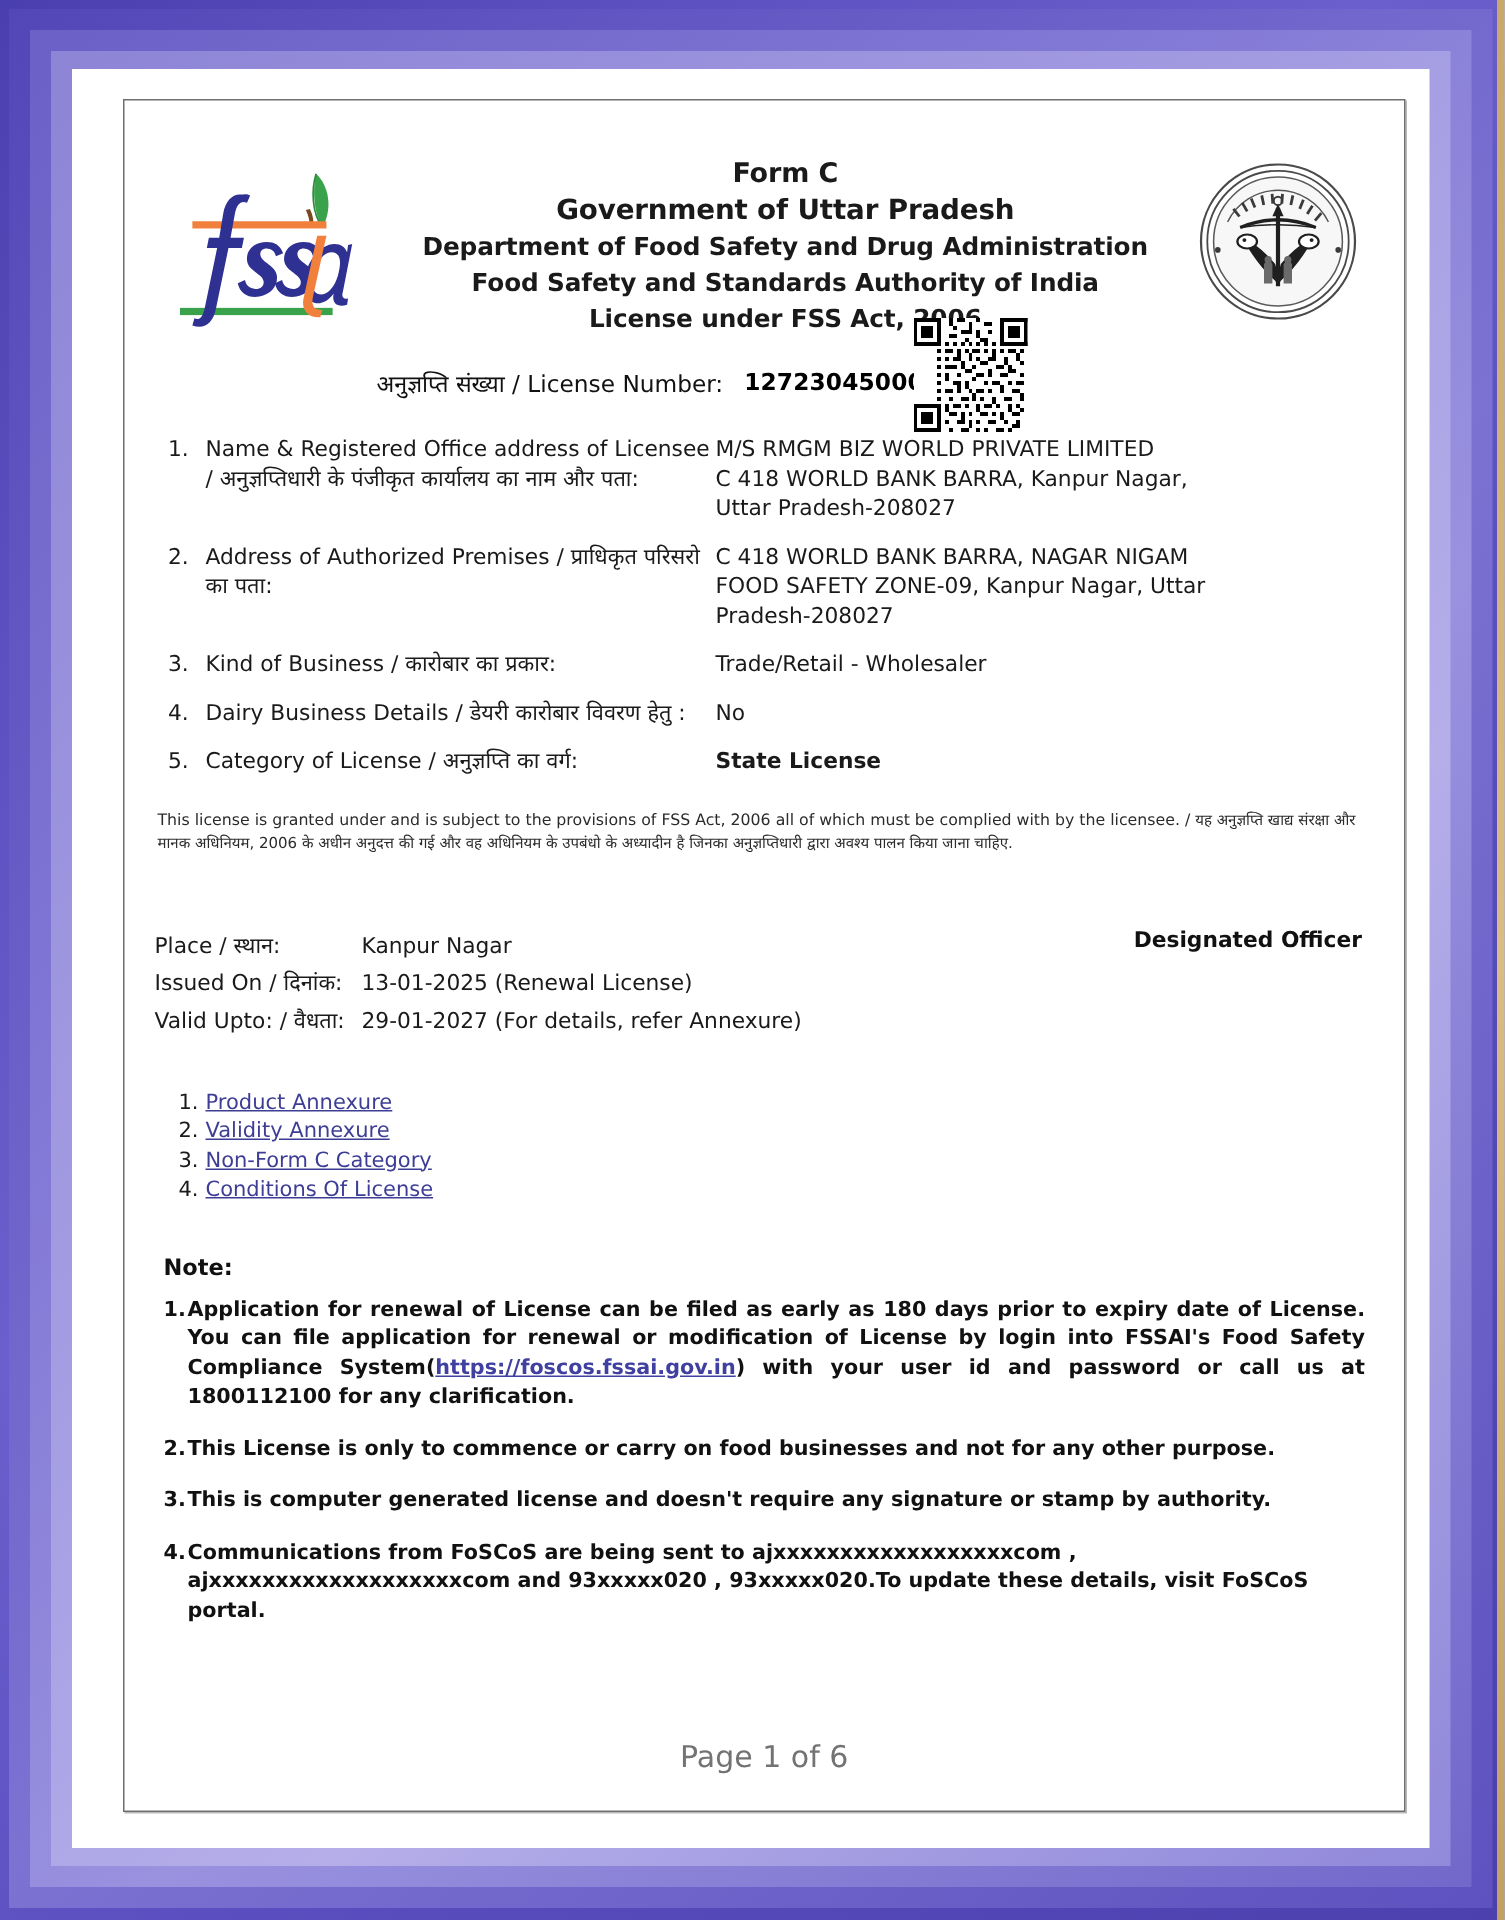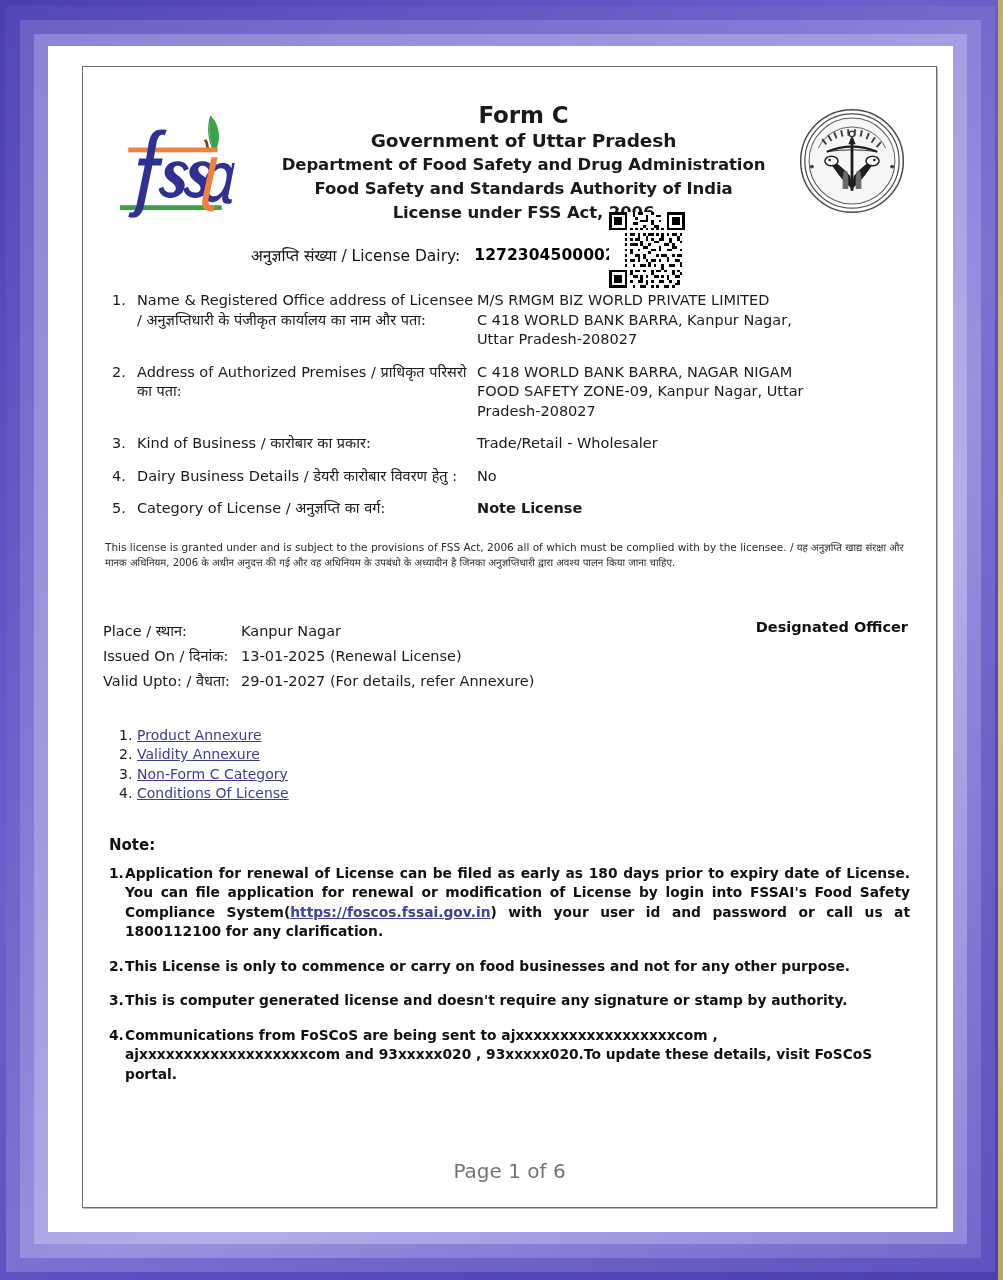--- a/index.html
+++ b/index.html
@@ -97,21 +97,21 @@
   .header-titles {
     flex: 1 1 auto;
     text-align: center;
     padding-top: 2px;
   }
   .header-titles div {
     color: #1a1a1a;
     font-weight: bold;
     letter-spacing: -0.1px;
   }
-  .ht-1 { font-size: 23px; line-height: 25px; }
+  .ht-1 { font-size: 18px; line-height: 25px; }
   .ht-2 { font-size: 18.5px; line-height: 25px; }
   .ht-3 { font-size: 16.5px; line-height: 24px; }
   .ht-4 { font-size: 16.5px; line-height: 24px; }
   .ht-5 { font-size: 16.5px; line-height: 24px; }
   .emblem-box {
     width: 120px;
     flex: 0 0 120px;
     display: flex;
     justify-content: center;
     padding-top: 4px;
@@ -382,21 +382,21 @@
 
         <circle cx="17" cy="66" r="2" fill="#3a3a3a"></circle>
         <circle cx="103" cy="66" r="2" fill="#3a3a3a"></circle>
 
         <circle cx="60" cy="31" r="3" fill="none" stroke="#3a3a3a" stroke-width="1.4"></circle>
       </svg>
     </div>
   </div>
 
   <div class="licno-row">
-    <span class="licno-label">अनुज्ञप्ति संख्या / License Dairy:</span>
+    <span class="licno-label">अनुज्ञप्ति संख्या / License Number:</span>
     <span class="licno-value">12723045000023</span>
 
     <svg class="qr" viewBox="0 0 29 29" shape-rendering="crispEdges">
       <rect width="29" height="29" fill="#ffffff"></rect>
       <g fill="#000000">
 
         <rect x="0" y="0" width="7" height="1"></rect>
             <rect x="0" y="6" width="7" height="1"></rect>
         <rect x="0" y="0" width="1" height="7"></rect>
             <rect x="6" y="0" width="1" height="7"></rect>
@@ -554,21 +554,21 @@
 
     <div class="detail-row">
       <div class="d-num">4.</div>
       <div class="d-label">Dairy Business Details / डेयरी कारोबार विवरण हेतु :</div>
       <div class="d-value">No</div>
     </div>
 
     <div class="detail-row">
       <div class="d-num">5.</div>
       <div class="d-label">Category of License / अनुज्ञप्ति का वर्ग:</div>
-      <div class="d-value bold">Note License</div>
+      <div class="d-value bold">State License</div>
     </div>
 
   </div>
 
   <div class="grant-clause">
     <span>This license is granted under and is subject to the provisions of FSS Act, 2006 all of which must be complied with by the licensee. / </span><span class="hi">यह अनुज्ञप्ति खाद्य संरक्षा और मानक अधिनियम, 2006 के अधीन अनुदत्त की गई और वह अधिनियम के उपबंधो के अध्यादीन है जिनका अनुज्ञप्तिधारी द्वारा अवश्य पालन किया जाना चाहिए.</span>
   </div>
 
   <div class="issue-block">
     <div class="designated-officer">Designated Officer</div>

